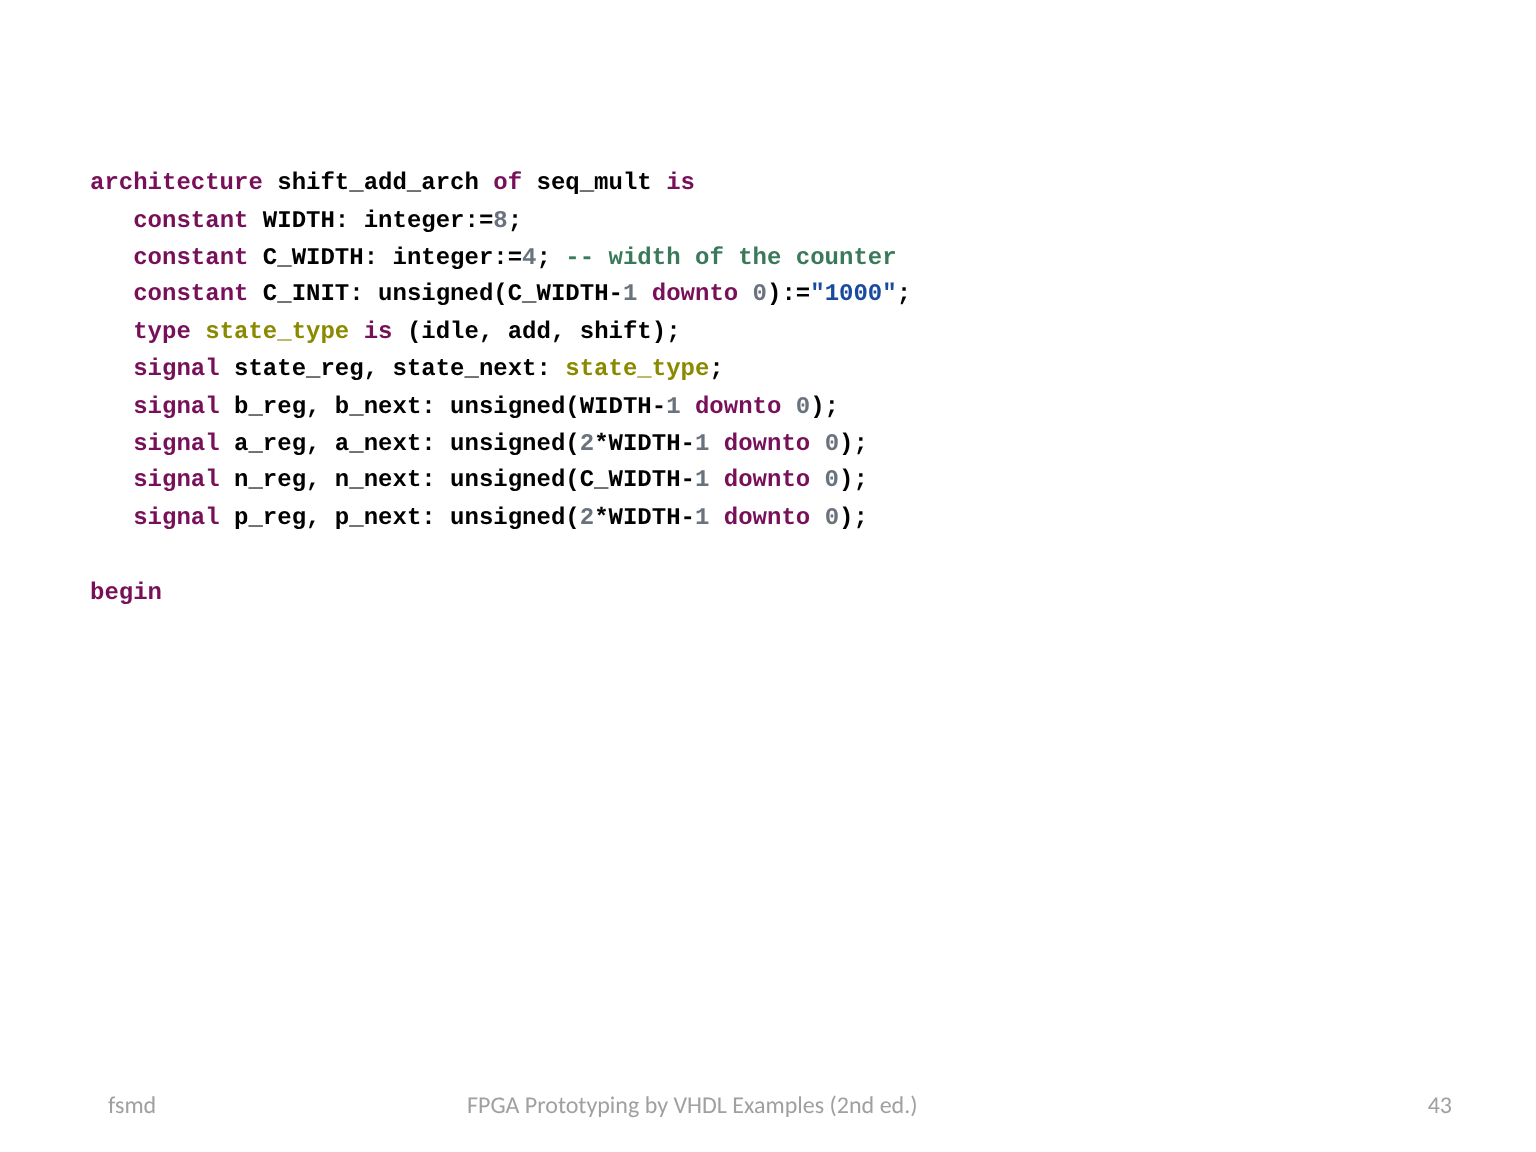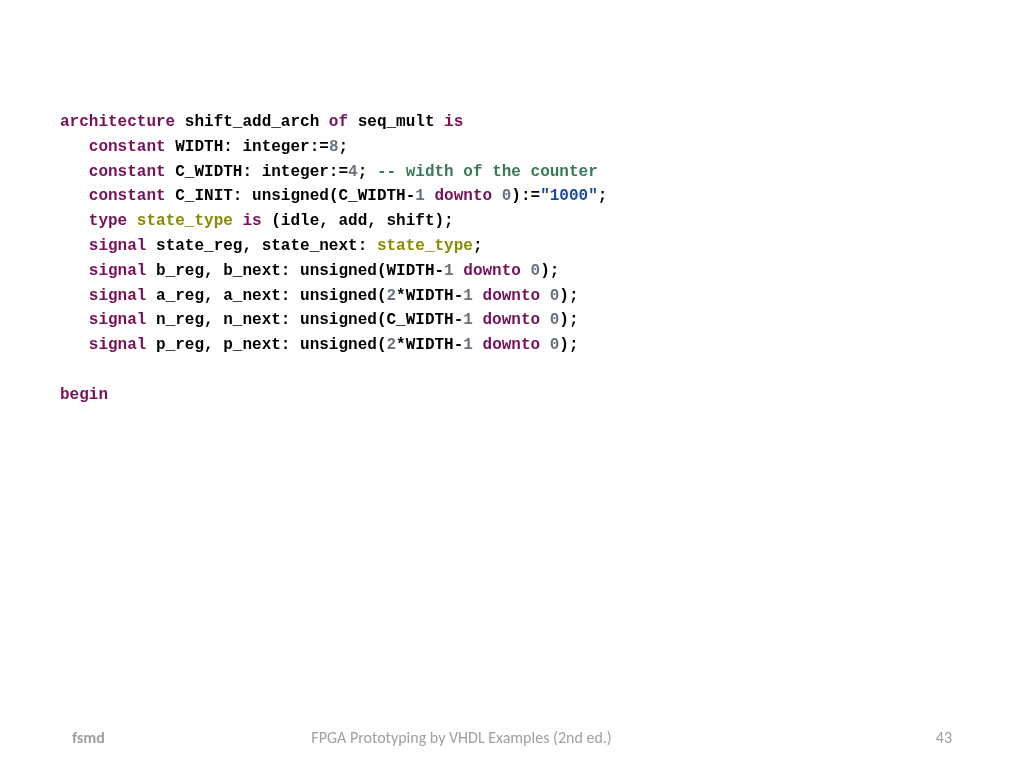--- a/index.html
+++ b/index.html
@@ -31,23 +31,23 @@
   .footer {
     position: absolute;
     bottom: 40px;
     left: 0;
     width: 1024px;
     font-family: Calibri, Arial, sans-serif;
     font-size: 16px;
     color: #a0a0a0;
     font-weight: normal;
   }
-  .footer-left { position: absolute; left: 72px; font-weight: bold; }
+  .footer-left { position: absolute; left: 72px; }
   .footer-center { position: absolute; width: 923px; text-align: center; }
-  .footer-right { position: absolute; right: 72px; }
+  .footer-right { position: absolute; right: 56px; }
 </style>
 </head>
 <body>
 
 <div class="slide">
 <div class="code"><span class="kw">architecture</span> <span class="id">shift_add_arch</span> <span class="kw">of</span> <span class="id">seq_mult</span> <span class="kw">is</span>
    <span class="kw">constant</span> <span class="id">WIDTH:</span> <span class="id">integer:=</span><span class="num">8</span><span class="id">;</span>
    <span class="kw">constant</span> <span class="id">C_WIDTH:</span> <span class="id">integer:=</span><span class="num">4</span><span class="id">;</span> <span class="cmt">-- width of the counter</span>
    <span class="kw">constant</span> <span class="id">C_INIT:</span> <span class="id">unsigned(C_WIDTH-</span><span class="num">1</span> <span class="kw">downto</span> <span class="num">0</span><span class="id">):=</span><span class="str">"1000"</span><span class="id">;</span>
    <span class="kw">type</span> <span class="typ">state_type</span> <span class="kw">is</span> <span class="id">(idle, add, shift);</span>

